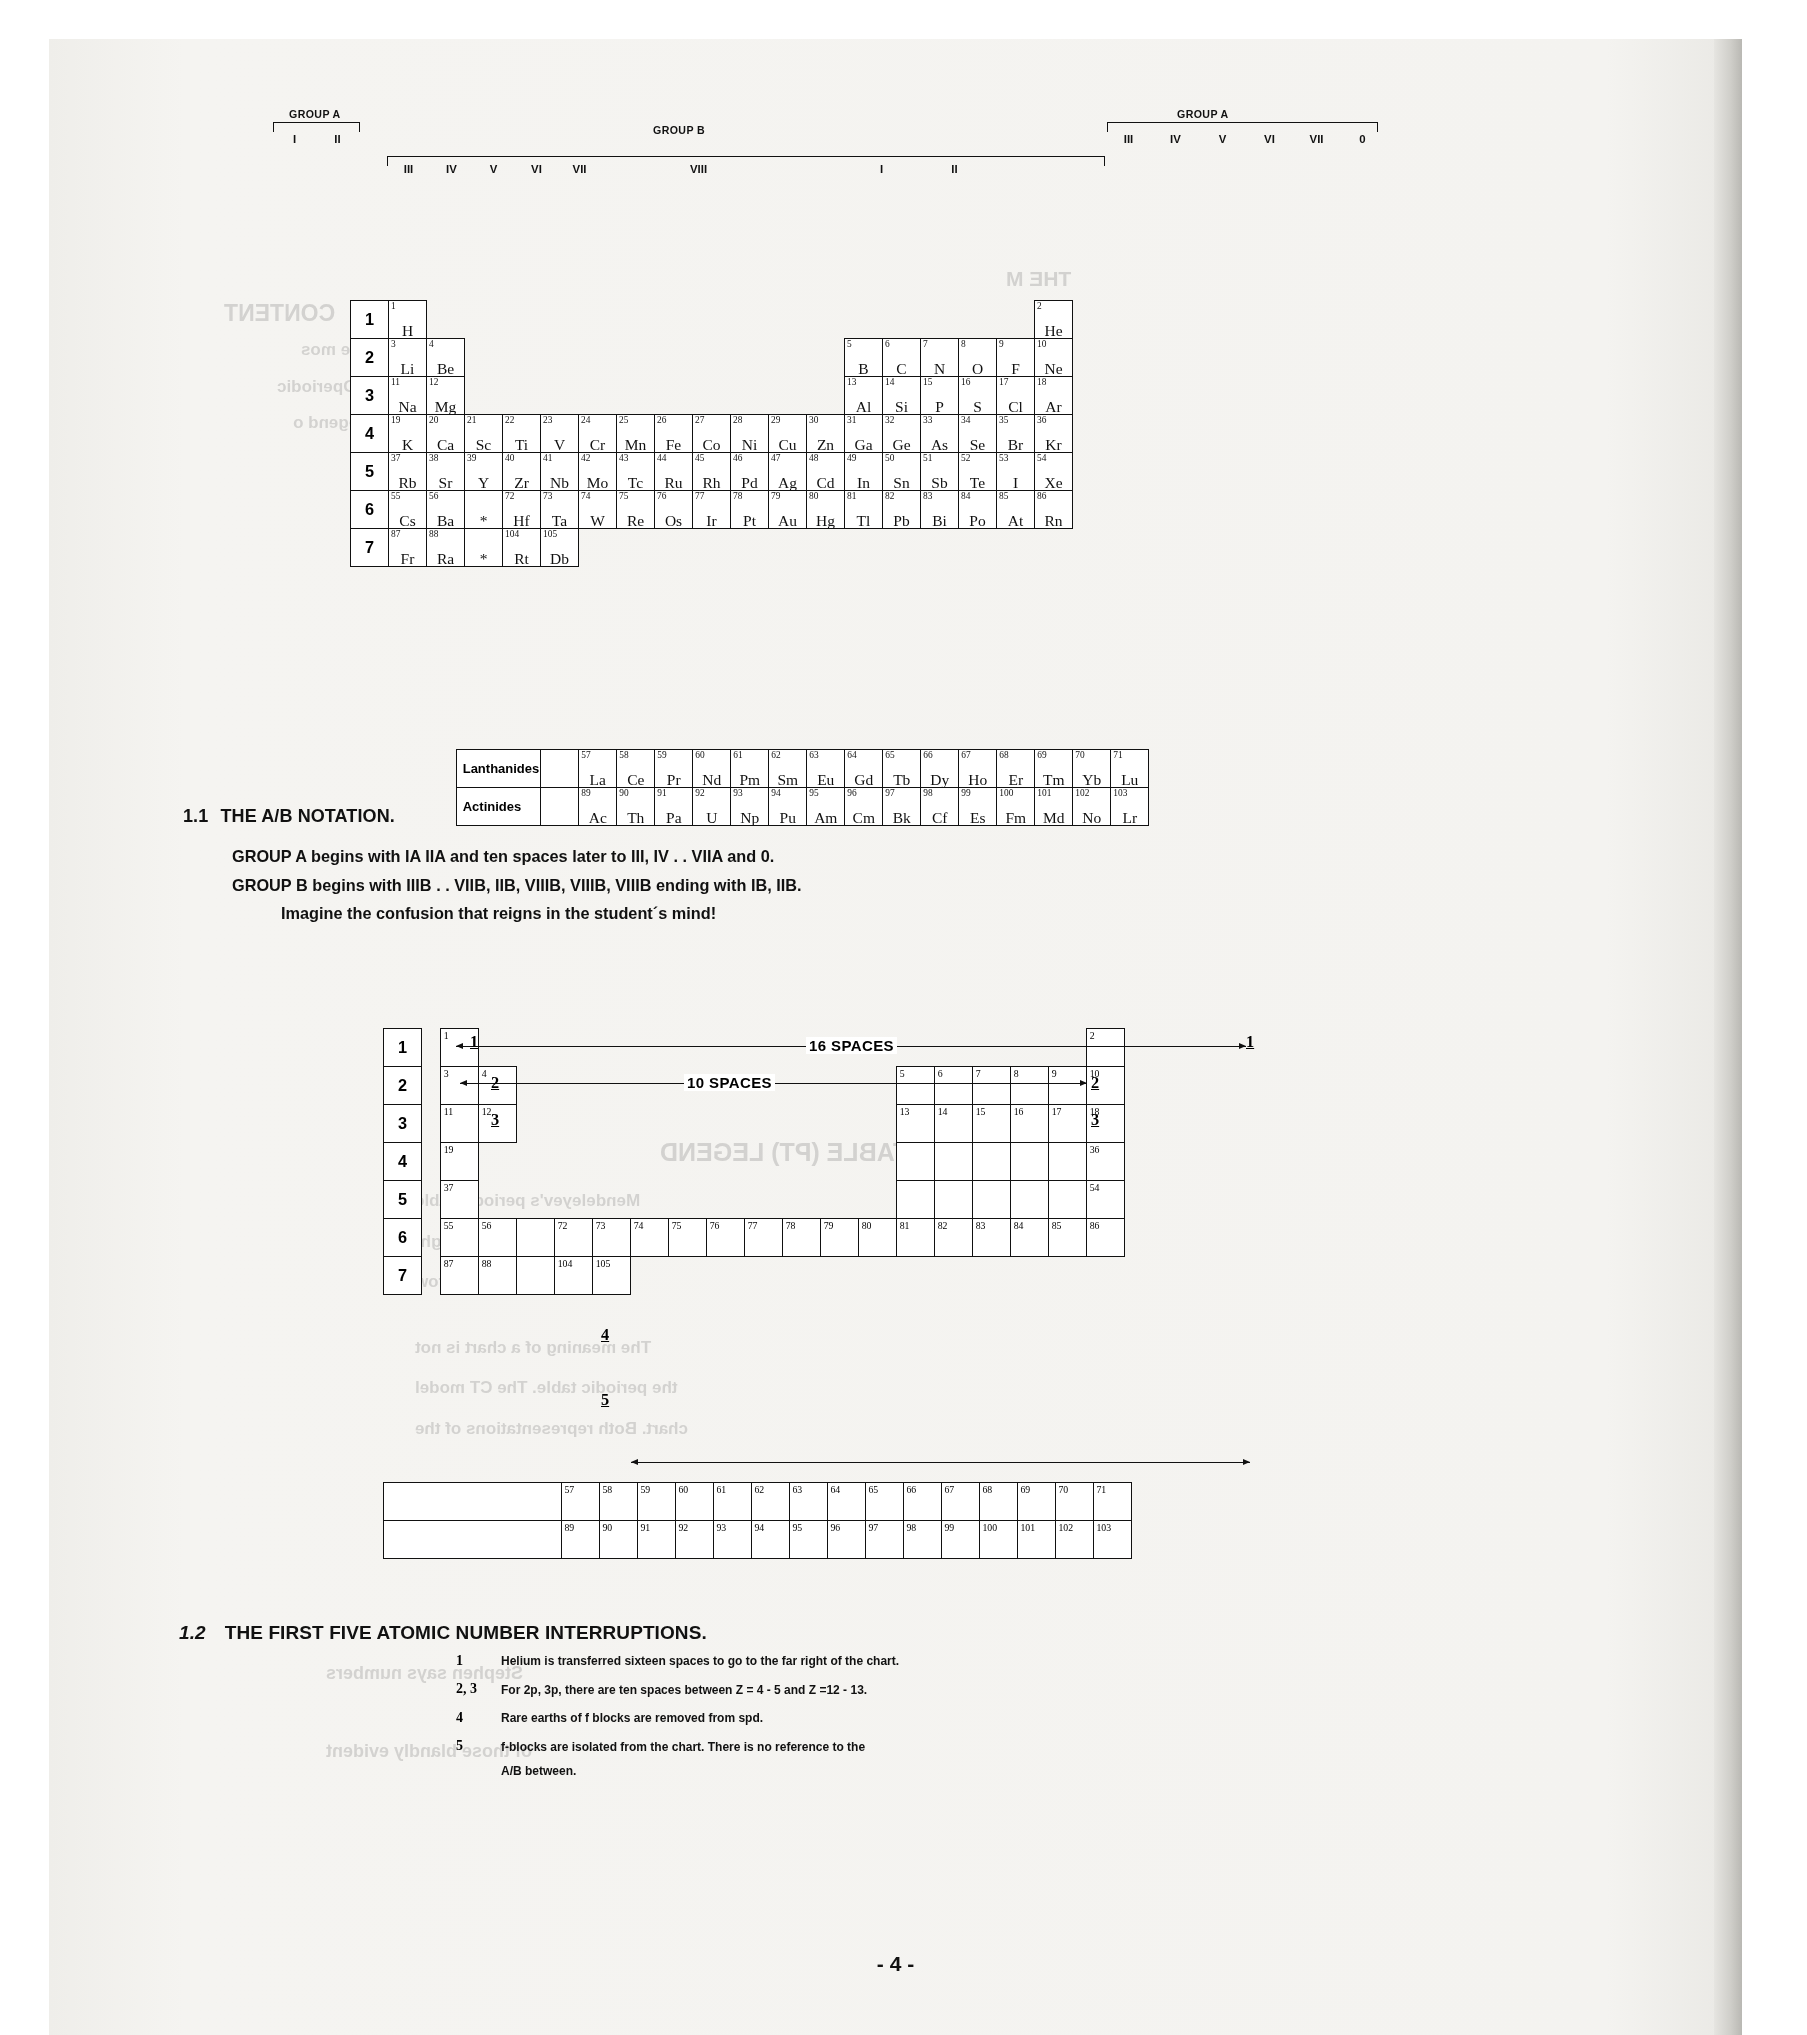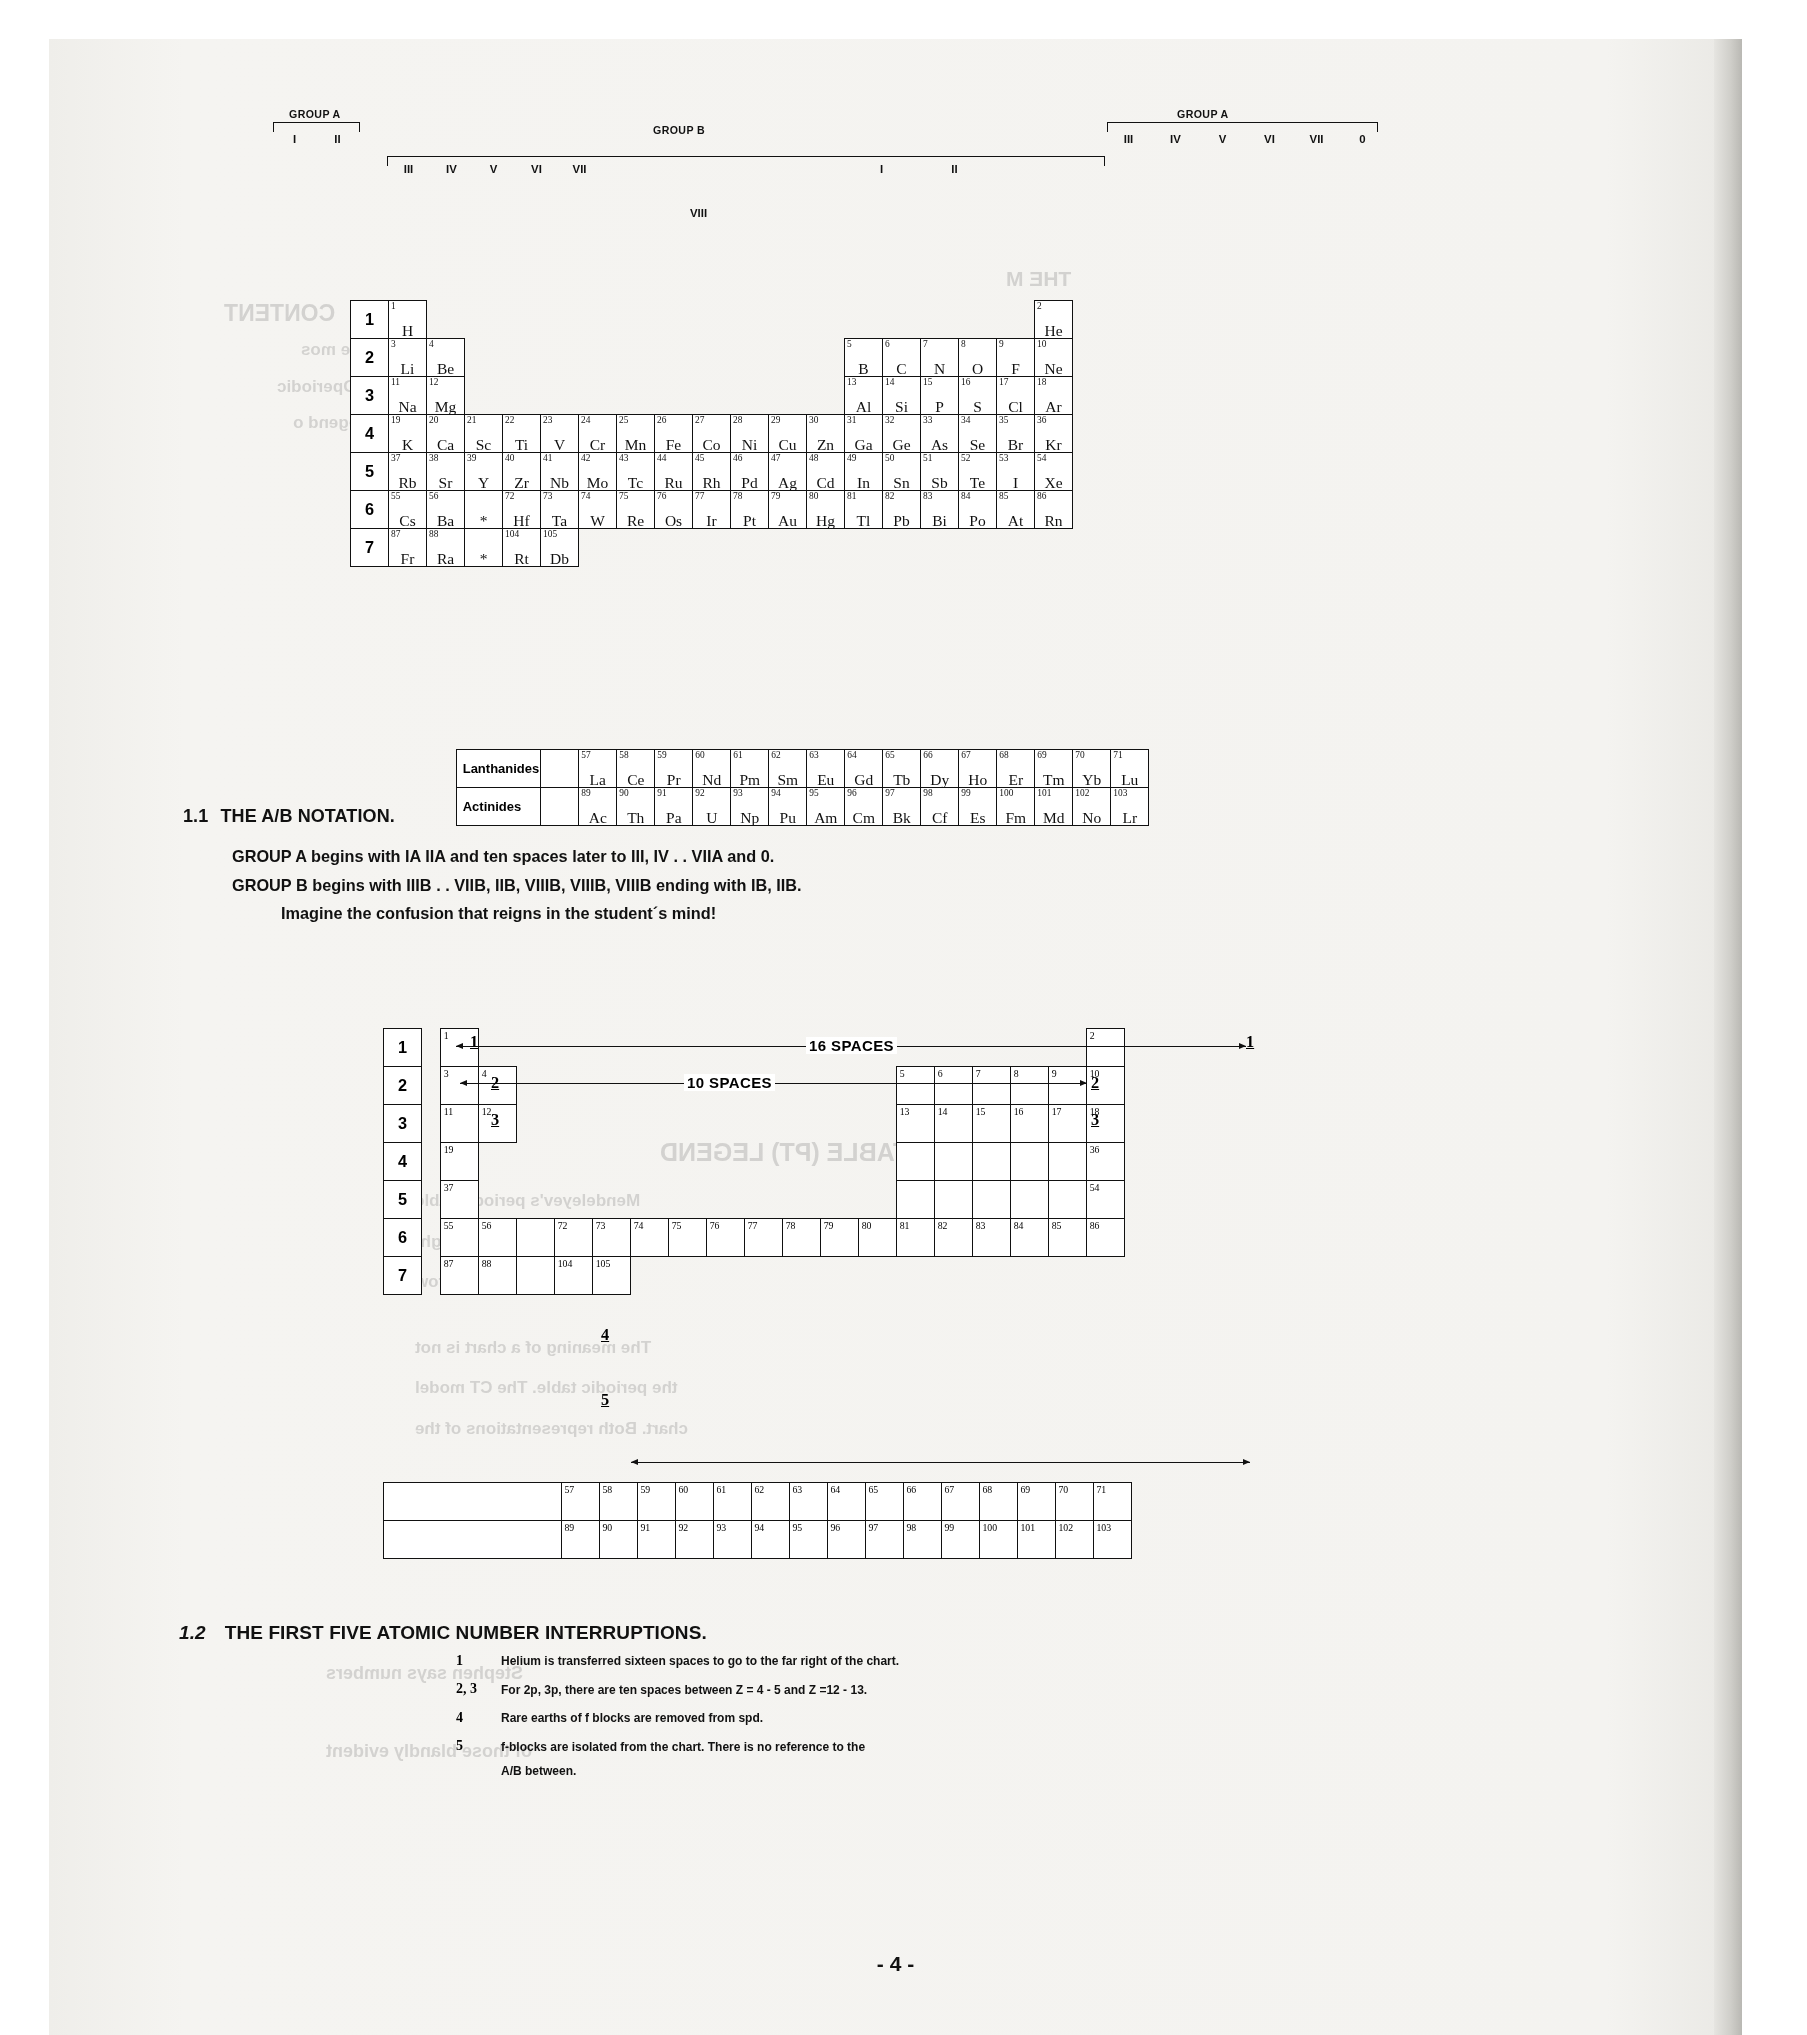--- a/index.html
+++ b/index.html
@@ -297,21 +297,21 @@
   <div id="romans-left">
       <div class="roman" style="left: 224px; top: 94px; width: 43px;">I</div>
       <div class="roman" style="left: 267px; top: 94px; width: 43px;">II</div>
     </div>
   <div id="romans-b">
       <div class="roman" style="left: 338px; top: 124px; width: 43px;">III</div>
       <div class="roman" style="left: 381px; top: 124px; width: 43px;">IV</div>
       <div class="roman" style="left: 423px; top: 124px; width: 43px;">V</div>
       <div class="roman" style="left: 466px; top: 124px; width: 43px;">VI</div>
       <div class="roman" style="left: 509px; top: 124px; width: 43px;">VII</div>
-      <div class="roman" style="left: 552px; top: 124px; width: 195px; margin-top: 44px;">VIII</div>
+      <div class="roman" style="left: 552px; top: 124px; width: 195px;">VIII</div>
       <div class="roman" style="left: 806px; top: 124px; width: 53px;">I</div>
       <div class="roman" style="left: 879px; top: 124px; width: 53px;">II</div>
     </div>
   <div id="romans-right">
       <div class="roman" style="left: 1056px; top: 94px; width: 47px;">III</div>
       <div class="roman" style="left: 1103px; top: 94px; width: 47px;">IV</div>
       <div class="roman" style="left: 1150px; top: 94px; width: 47px;">V</div>
       <div class="roman" style="left: 1197px; top: 94px; width: 47px;">VI</div>
       <div class="roman" style="left: 1244px; top: 94px; width: 47px;">VII</div>
       <div class="roman" style="left: 1290px; top: 94px; width: 47px;">0</div>

